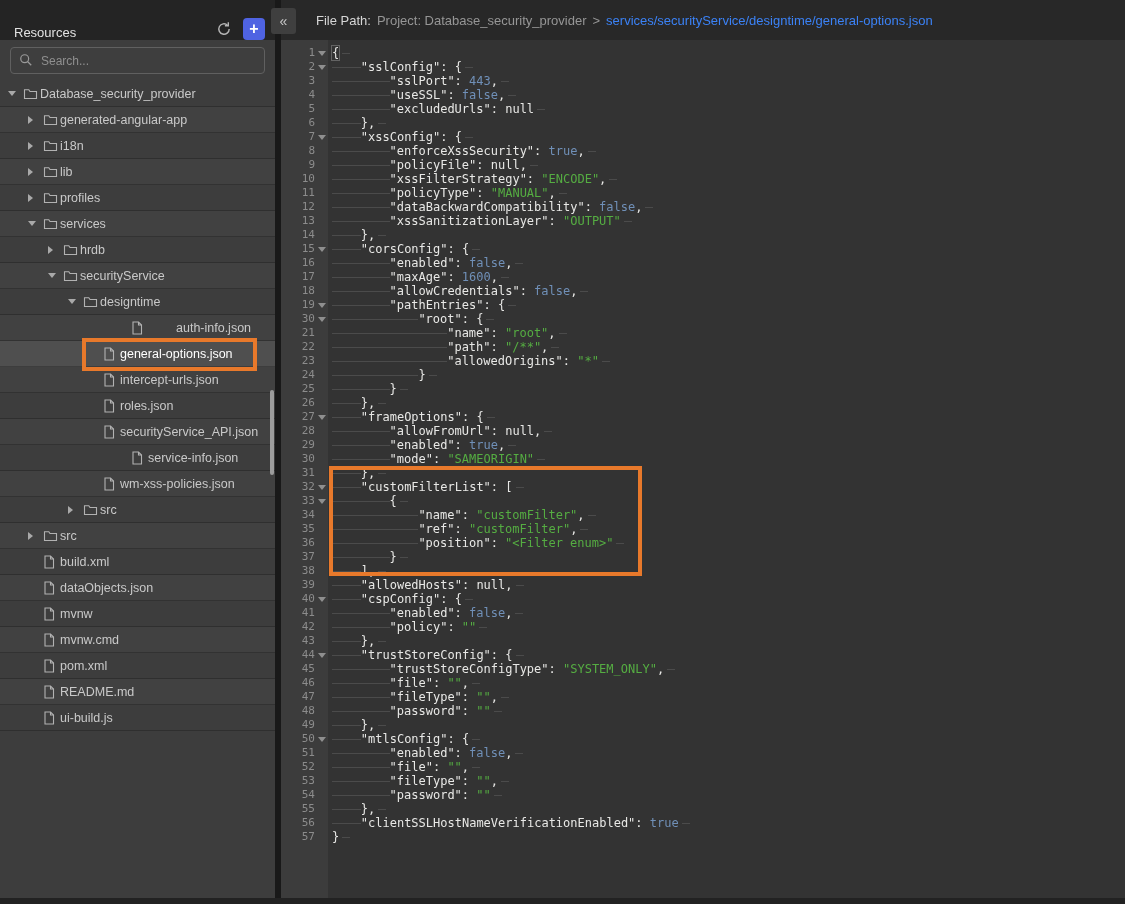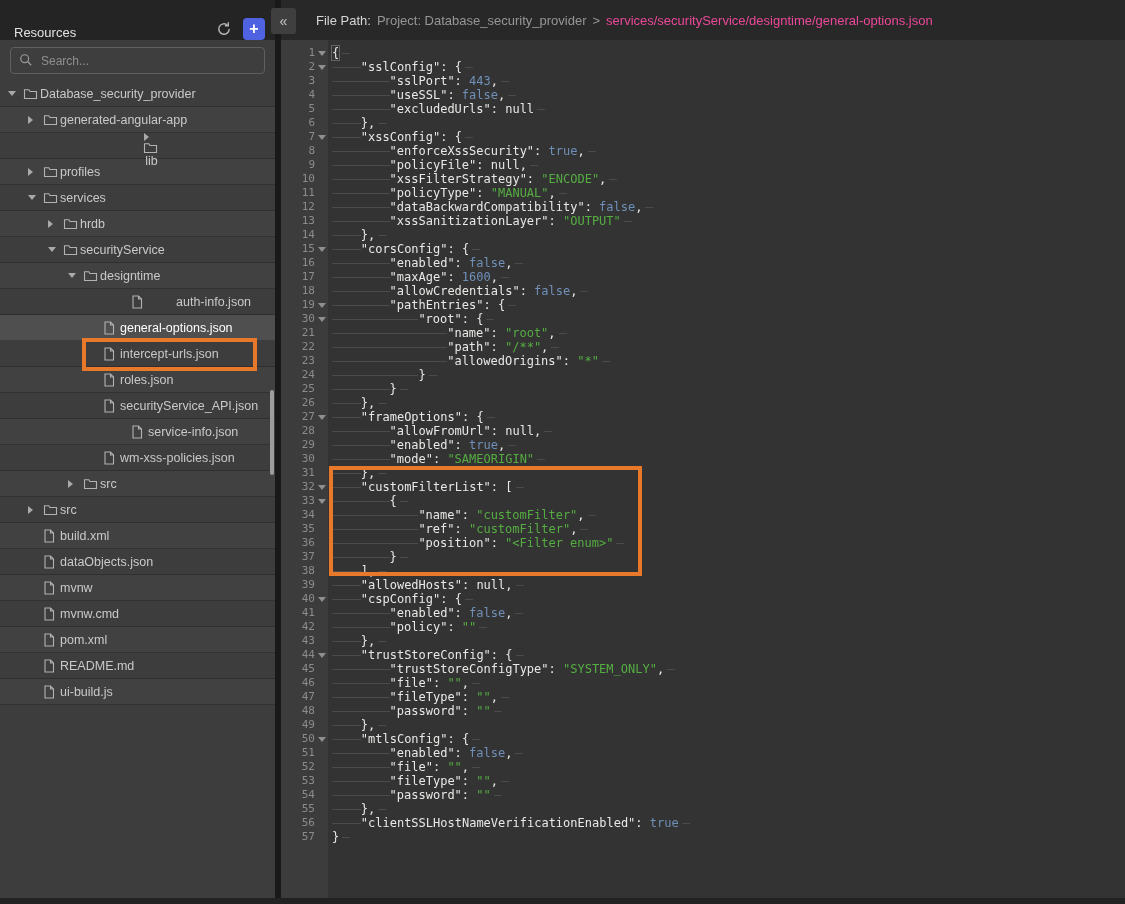--- a/index.html
+++ b/index.html
@@ -46,21 +46,21 @@
   
   .divider{position:absolute;left:275px;top:0;width:6px;height:904px;background:#191919;}
 
   
   .editor{position:absolute;left:281px;top:0;right:0;height:898px;background:#333333;}
   .filepath-bar{height:40px;background:#282828;display:flex;align-items:center;
                 padding-left:35px;font-size:13px;white-space:nowrap;}
   .fp-prefix{color:#d6d6d6;margin-right:6px;}
   .fp-project{color:#969696;margin-right:6px;}
   .fp-sep{color:#969696;margin-right:6px;}
-  .fp-path{color:#ec4899;}
+  .fp-path{color:#3b82f6;}
   .gutter-strip{position:absolute;left:0;top:40px;bottom:0;width:47px;background:#3c3c3c;}
   .code-area{position:absolute;left:0;top:40px;right:0;bottom:0;padding-top:6px;}
   .code-line{height:14px;line-height:14px;display:flex;white-space:pre;
              font-family:"DejaVu Sans Mono", monospace;font-size:12px;}
   .gut{width:47px;flex:none;display:flex;align-items:center;justify-content:flex-end;
        background:#3c3c3c;color:#8c8c8c;font-size:11px;}
   .lnum{text-align:right;}
   .fold{width:13px;flex:none;display:inline-flex;align-items:center;justify-content:center;}
   .fold.has::before{content:"";width:0;height:0;border-left:4px solid transparent;
       border-right:4px solid transparent;border-top:5px solid #8f8f8f;}
@@ -121,21 +121,30 @@
         </div>
         <div class="tree-row" style="padding-left: 28px;">
           <span class="caret right"></span>
           <span class="ticon">
             <svg width="15" height="13" viewBox="0 0 15 13" fill="none" stroke="#b2b2b2" stroke-width="1.1">
               <path d="M1.5 11.5 v-8.8 h4.3 l1.2 1.8 h6.5 v7 z"></path>
             </svg>
           </span>
           <span class="tlabel">generated-angular-app</span>
         </div>
-        <div class="tree-row" style="padding-left: 28px; flex-direction: column;">
+        <div class="tree-row" style="padding-left: 28px;">
+          <span class="caret right"></span>
+          <span class="ticon">
+            <svg width="15" height="13" viewBox="0 0 15 13" fill="none" stroke="#b2b2b2" stroke-width="1.1">
+              <path d="M1.5 11.5 v-8.8 h4.3 l1.2 1.8 h6.5 v7 z"></path>
+            </svg>
+          </span>
+          <span class="tlabel">i18n</span>
+        </div>
+        <div class="tree-row" style="padding-left: 28px;">
           <span class="caret right"></span>
           <span class="ticon">
             <svg width="15" height="13" viewBox="0 0 15 13" fill="none" stroke="#b2b2b2" stroke-width="1.1">
               <path d="M1.5 11.5 v-8.8 h4.3 l1.2 1.8 h6.5 v7 z"></path>
             </svg>
           </span>
           <span class="tlabel">lib</span>
         </div>
         <div class="tree-row" style="padding-left: 28px;">
           <span class="caret right"></span>

